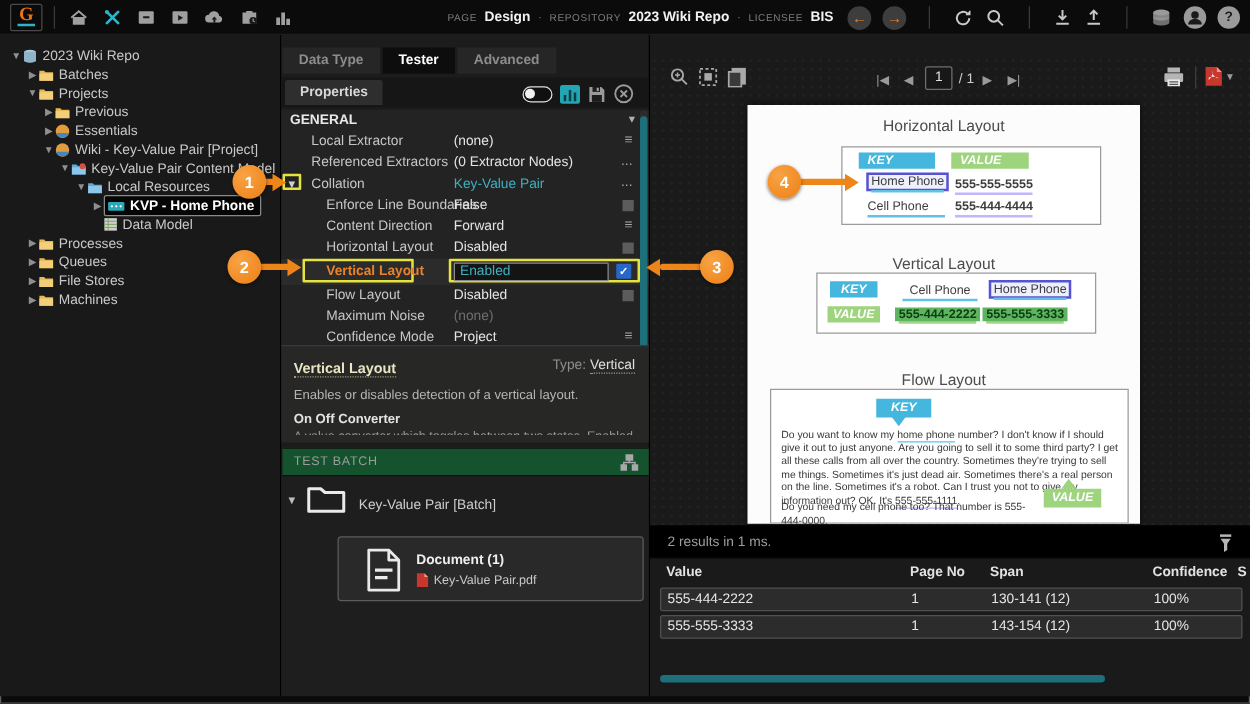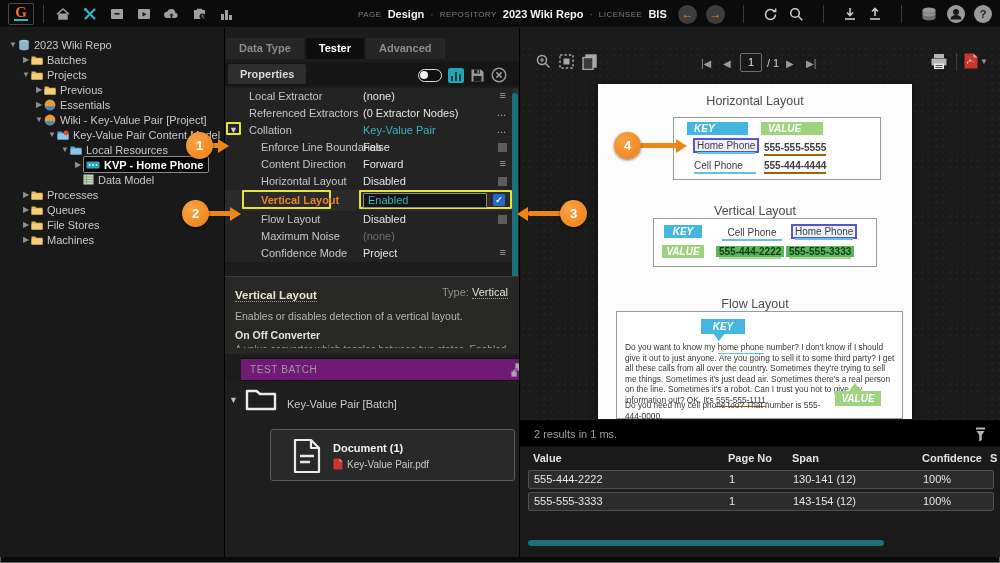--- a/index.html
+++ b/index.html
@@ -62,21 +62,21 @@
   .editor{position:absolute;left:138px;top:2px;width:124px;height:15px;background:#141414;border:1px solid #8a8a8a;border-radius:1px;color:#3fb0c0;font-size:11px;padding:0 4px;line-height:13px;}
   .mid-scroll{position:absolute;left:287px;top:60px;width:6px;height:264px;background:#2c2c2c;border-radius:3px;}
   .mid-thumb{position:absolute;left:0;top:5px;width:6px;height:250px;background:#1d6f7a;border-radius:3px;}
   .descr{position:absolute;left:0;top:248px;width:295px;height:78px;background:#272725;border-top:1px solid #3a3a3a;padding:8px 10px 0;}
   .descr-title{color:#e9e5c4;font-weight:bold;font-size:11.5px;border-bottom:1px dotted #9a9a7a;display:inline-block;}
   .descr-type{position:absolute;right:12px;top:9px;font-size:11px;color:#8f8f8f;}
   .descr-type b{color:#e0e0e0;border-bottom:1px dotted #9a9a9a;font-weight:normal;}
   .descr-body{margin-top:7px;font-size:10.5px;color:#b5b5b5;}
   .descr-sub{margin-top:7px;font-size:10.5px;color:#e2e2e2;font-weight:bold;}
   .descr-clip{margin-top:3px;font-size:10px;color:#9a9a9a;height:4px;overflow:hidden;}
-  .tb-header{position:absolute;left:16px;top:330px;width:295px;height:23px;background:#701a75;border-top:1px solid #101010;border-bottom:1px solid #101010;}
+  .tb-header{position:absolute;left:1px;top:330px;width:295px;height:23px;background:#14532d;border-top:1px solid #101010;border-bottom:1px solid #101010;}
   .tb-header span{position:absolute;left:9px;top:5px;color:#9c9c9c;font-size:10px;letter-spacing:.6px;}
   .tb-header .tb-h-icon{position:absolute;left:auto;right:10px;top:4px;}
   .batch-zone{position:absolute;left:0;top:353px;width:295px;height:176px;background:#1e1e1e;}
   .batch-arrow{position:absolute;left:4px;top:14px;color:#bdbdbd;font-size:9px;}
   .batch-label{position:absolute;left:62px;top:17px;color:#cscsc;color:#cccccc;font-size:11px;}
   .doc-card{position:absolute;left:45px;top:48px;width:245px;height:52px;border:1px solid #5c5c5c;border-radius:3px;background:#292929;}
   .doc-title{position:absolute;left:62px;top:12px;color:#efefef;font-weight:bold;font-size:11px;}
   .doc-file{position:absolute;left:62px;top:28px;color:#c9c9c9;font-size:10px;display:flex;align-items:center;gap:4px;}
 
   
@@ -87,21 +87,21 @@
   .nav-ctl{position:absolute;top:13px;color:#9a9a9a;font-size:10px;}
   .page-box{position:absolute;left:220px;top:8px;width:22px;height:19px;border:1px solid #6e6e6e;border-radius:2px;color:#e0e0e0;font-size:11px;text-align:center;line-height:17px;background:#181818;}
   .page-total{position:absolute;left:247px;top:12px;color:#cfcfcf;font-size:11px;}
   .white-page{position:absolute;left:78px;top:56px;width:314px;height:335px;background:#fcfcfc;box-shadow:0 0 6px rgba(0,0,0,.6);overflow:hidden;color:#3d3d3d;}
   .doc-h{position:absolute;width:100%;text-align:center;font-size:12.5px;color:#4c4c4c;}
   .doc-box{position:absolute;border:1px solid #9a9a9a;background:#fff;}
   .chip{position:absolute;color:#fff;font-weight:bold;font-style:italic;font-size:10px;padding:1px 0 1px 7px;}
   .chip.blue{background:#45b6dd;}
   .chip.green{background:#9fd47f;}
   .k-under{border-bottom:2px solid #62c1e8;padding-bottom:1px;}
-  .v-under{border-bottom:2px solid #a16207;padding-bottom:1px;}
+  .v-under{border-bottom:2px solid #c4b5fd;padding-bottom:1px;}
   .sel-box{border:2px solid #5553cf;background:rgba(120,130,235,.12);padding:0 2px;}
   .cell-green{background:#5db55f;color:#0c3c10;font-weight:bold;padding:0 3px;box-shadow:0 5px 0 -3px #a5d48a;}
   .doc-txt{font-size:10px;color:#3d3d3d;position:absolute;}
   .flow-p{position:absolute;font-size:8.3px;line-height:10.5px;color:#383838;}
   .tag{position:absolute;color:#fff;font-weight:bold;font-style:italic;font-size:10px;text-align:center;line-height:15px;}
   .tag.blue{background:#45b6dd;}
   .tag.green{background:#9fd47f;}
   .tri-down{position:absolute;width:0;height:0;border-left:6px solid transparent;border-right:6px solid transparent;border-top:8px solid #45b6dd;}
   .tri-up{position:absolute;width:0;height:0;border-left:6px solid transparent;border-right:6px solid transparent;border-bottom:8px solid #9fd47f;}
   .results-bar{position:absolute;left:0;top:392px;width:480px;height:27px;background:#000000;border-top:1px solid #050505;border-bottom:1px solid #101010;}
@@ -406,20 +406,24 @@
         <span>
             <svg width="16" height="16" viewBox="0 0 16 16" fill="none" stroke="#9a9a9a" stroke-width="1.5">
               <circle cx="8" cy="8" r="6.8"></circle>
               <path d="M5.4 5.4 10.6 10.6M10.6 5.4 5.4 10.6"></path>
             </svg>
           </span>
       </div>
     </div>
 
     <div class="grid">
+      <div class="pgroup">
+        <span class="gname">GENERAL</span>
+        <span class="gchev">▾</span>
+      </div>
       <div class="prow">
         <span class="plabel">Local Extractor</span>
         <span class="pvalue">(none)</span>
         <span class="picon">≡</span>
       </div>
       <div class="prow">
         <span class="plabel">Referenced Extractors</span>
         <span class="pvalue">(0 Extractor Nodes)</span>
         <span class="picon">...</span>
       </div>

